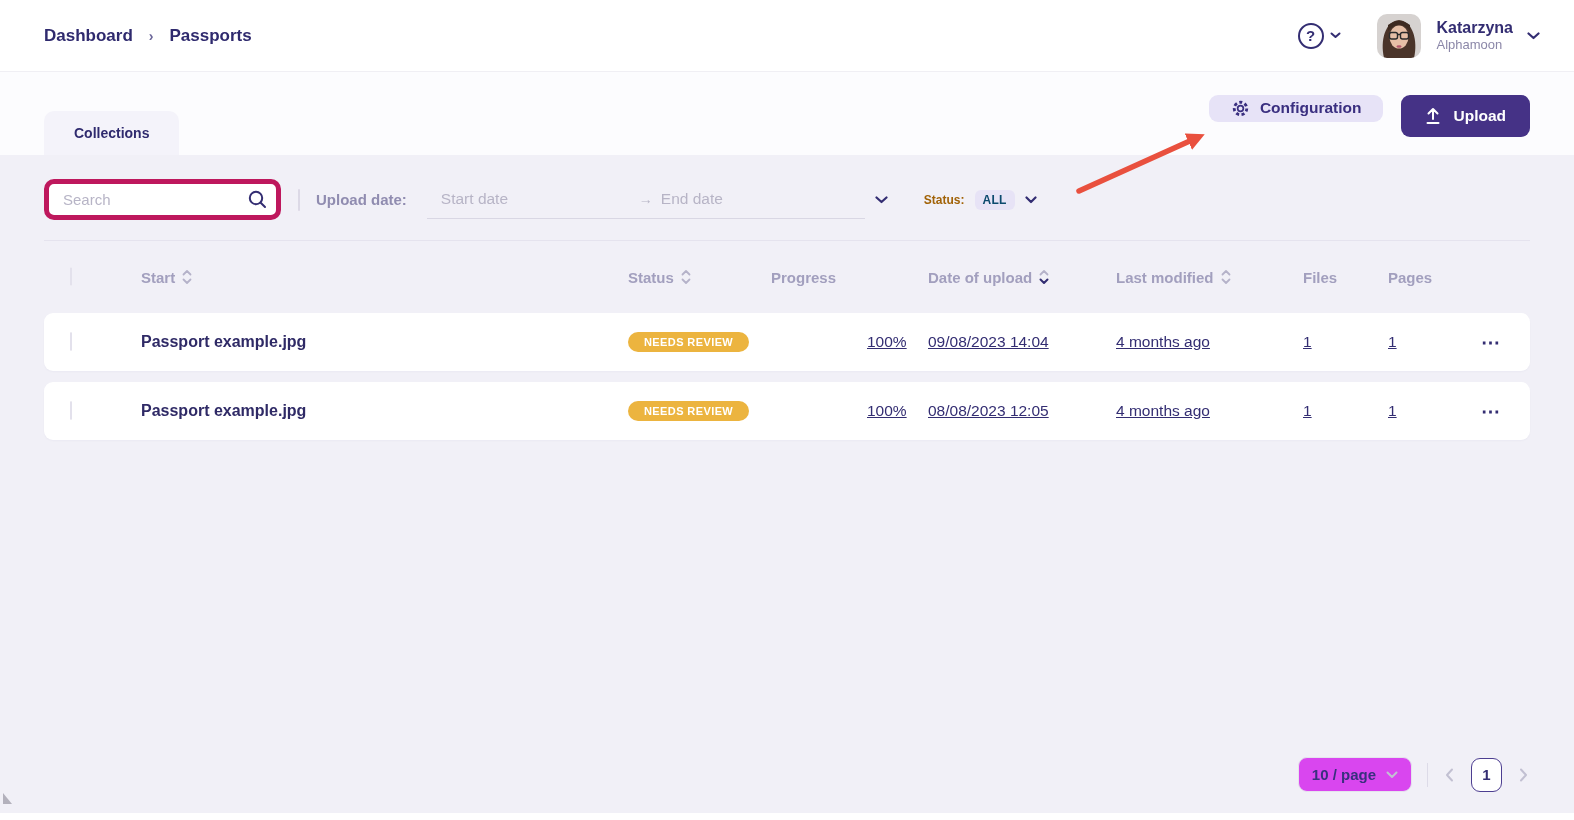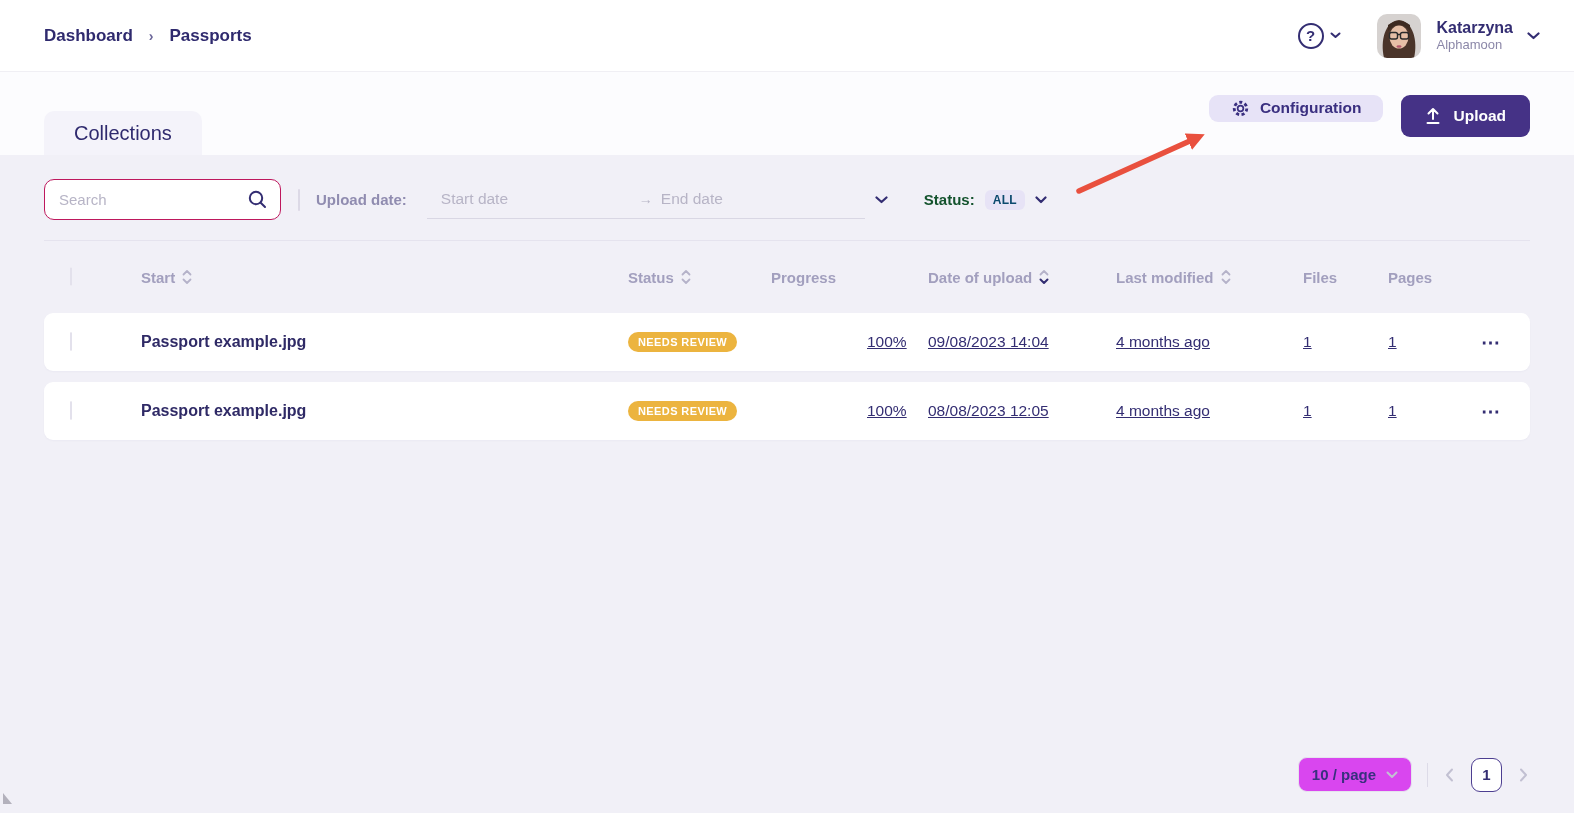--- a/index.html
+++ b/index.html
@@ -21,70 +21,70 @@
   .user-block { line-height:1.2; margin-left:2px; }
   .user-name { font-size:16px; font-weight:600; color:#332d72; }
   .user-org { font-size:13px; color:#8b87a8; }
   .chev { display:inline-block; }
 
   
   .strip { height:83px; background:#fcfcfe; display:flex; align-items:flex-end;
     justify-content:space-between; padding:0 44px; }
   .tabs { display:flex; align-items:center; }
   .tab-active { height:44px; padding:0 30px; background:#f4f3fa; border-radius:10px 10px 0 0;
-    display:flex; align-items:center; font-size:20px; font-weight:400; color:#2f2a6e; cursor:pointer; }
+    display:flex; align-items:center; font-size:14px; font-weight:700; color:#2f2a6e; cursor:pointer; }
   .tab-inactive { display:flex; align-items:center; gap:10px; padding:0 18px 14px 38px;
     font-size:15.5px; font-weight:600; color:#b9b6cc; cursor:pointer; }
   .beta-badge { background:#e9e5f8; color:#4a3e8f; font-size:11.5px; font-weight:700;
     padding:3px 7px; border-radius:5px; letter-spacing:.3px; }
   .strip-actions { display:flex; align-items:center; gap:18px; padding-bottom:18px; }
   .btn-config { display:flex; align-items:center; gap:10px; height:27px; padding:0 22px;
     background:#e7e3f7; border:none; border-radius:9px; color:#3a2f80; font-family:inherit;
     font-size:15.5px; font-weight:700; cursor:pointer; }
   .btn-upload { display:flex; align-items:center; gap:12px; height:42px; padding:0 24px;
     background:#453286; border:none; border-radius:9px; color:#ffffff; font-family:inherit;
     font-size:15.5px; font-weight:700; cursor:pointer;margin-top:16px; }
 
   
   .content { position:relative; height:658px; background:#f1f0f7; padding:24px 44px 0 44px; }
 
   .filter-bar { display:flex; align-items:center; border-bottom:1px solid #e5e3ee; padding-bottom:20px; }
   .search-box { position:relative; width:237px; }
-  .search-input { width:237px; height:41px; background:#fff; border:1px solid #be185d;
+  .search-input { width:237px; height:41px; background:#fff; border:5px solid #be185d;
     border-radius:10px; padding:0 44px 0 14px; font-family:inherit; font-size:15px; color:#332d72; outline:none; }
   .search-input::placeholder { color:#b7b4c6; }
   .search-icon { position:absolute; right:13px; top:10px; }
   .vdiv { width:2px; height:22px; background:#dcd9e6; margin:0 16px 0 17px; border-radius:1px; }
   .upload-date-label { font-size:15px; font-weight:700; color:#908cb0; margin-right:20px; white-space:nowrap; }
   .date-range { display:flex; align-items:center; width:438px; height:38px;
     border-bottom:1px solid #d9d7e4; gap:8px;justify-content:center; }
   .date-input { border:none; background:transparent; outline:none; font-family:inherit;
     font-size:15.5px; color:#332d72; width:190px; }
   .date-input::placeholder { color:#b7b4c6; }
   .range-arrow { color:#b7b4c6; font-size:14px; }
   .range-chev { margin-left:10px; cursor:pointer; }
   .status-group { display:flex; align-items:center; gap:10px; margin-left:36px; cursor:pointer; }
-  .status-label { font-size:15px; font-weight:700; color:#14532d; }
+  .status-label { font-size:12px; font-weight:700; color:#a16207; }
   .status-badge { background:#e7e3f6; color:#0c4a6e; font-size:12px; font-weight:700;
     padding:3px 8px; border-radius:6px; letter-spacing:.3px; }
 
   
   .trow { display:grid; grid-template-columns:97px 487px 143px 157px 188px 187px 85px 75px 1fr;
     align-items:center; }
   .thead { height:72px; }
   .th { font-size:15px; font-weight:600; color:#a29fbe; display:flex; align-items:center; gap:7px; }
   .cb-cell { padding-left:26px; }
   .checkbox { width:18px; height:18px; background:#fff; border:1px solid #e3e1ec;
     border-radius:5px; cursor:pointer; }
   .row-card { background:#ffffff; border-radius:9px; height:58px; margin-bottom:11px;
     box-shadow:0 1px 2px rgba(40,30,90,0.03); }
   .cell-name { font-size:16px; font-weight:700; color:#2f2a66; }
   .cell-text { font-size:15.5px; font-weight:500; color:#332d72;text-decoration:underline; }
   .status-pill { display:inline-block; background:#ecb43f; color:#ffffff; font-size:11px;
-    font-weight:700; letter-spacing:.4px; padding:4px 10px; border-radius:11px; }
+    font-weight:700; letter-spacing:.4px; padding:4px 16px; border-radius:11px; }
   .progress-cell { display:flex; align-items:center; gap:10px; }
   .progress-track { width:86px; height:7px; border-radius:4px; overflow:hidden; }
   .progress-fill { width:100%; height:7px; background:#453286; border-radius:4px; }
   .row-menu { font-size:19px; font-weight:700; color:#332d72; letter-spacing:1px;
     cursor:pointer; padding-left:18px; line-height:1; }
 
   
   .pagination { position:absolute; right:44px; bottom:21px; display:flex; align-items:center; gap:15px; }
   .page-size { display:flex; align-items:center; gap:10px; background:#d946ef; border:1px solid #e5e3ee;
     border-radius:9px; height:35px; padding:0 13px; font-size:15px; font-weight:600;

